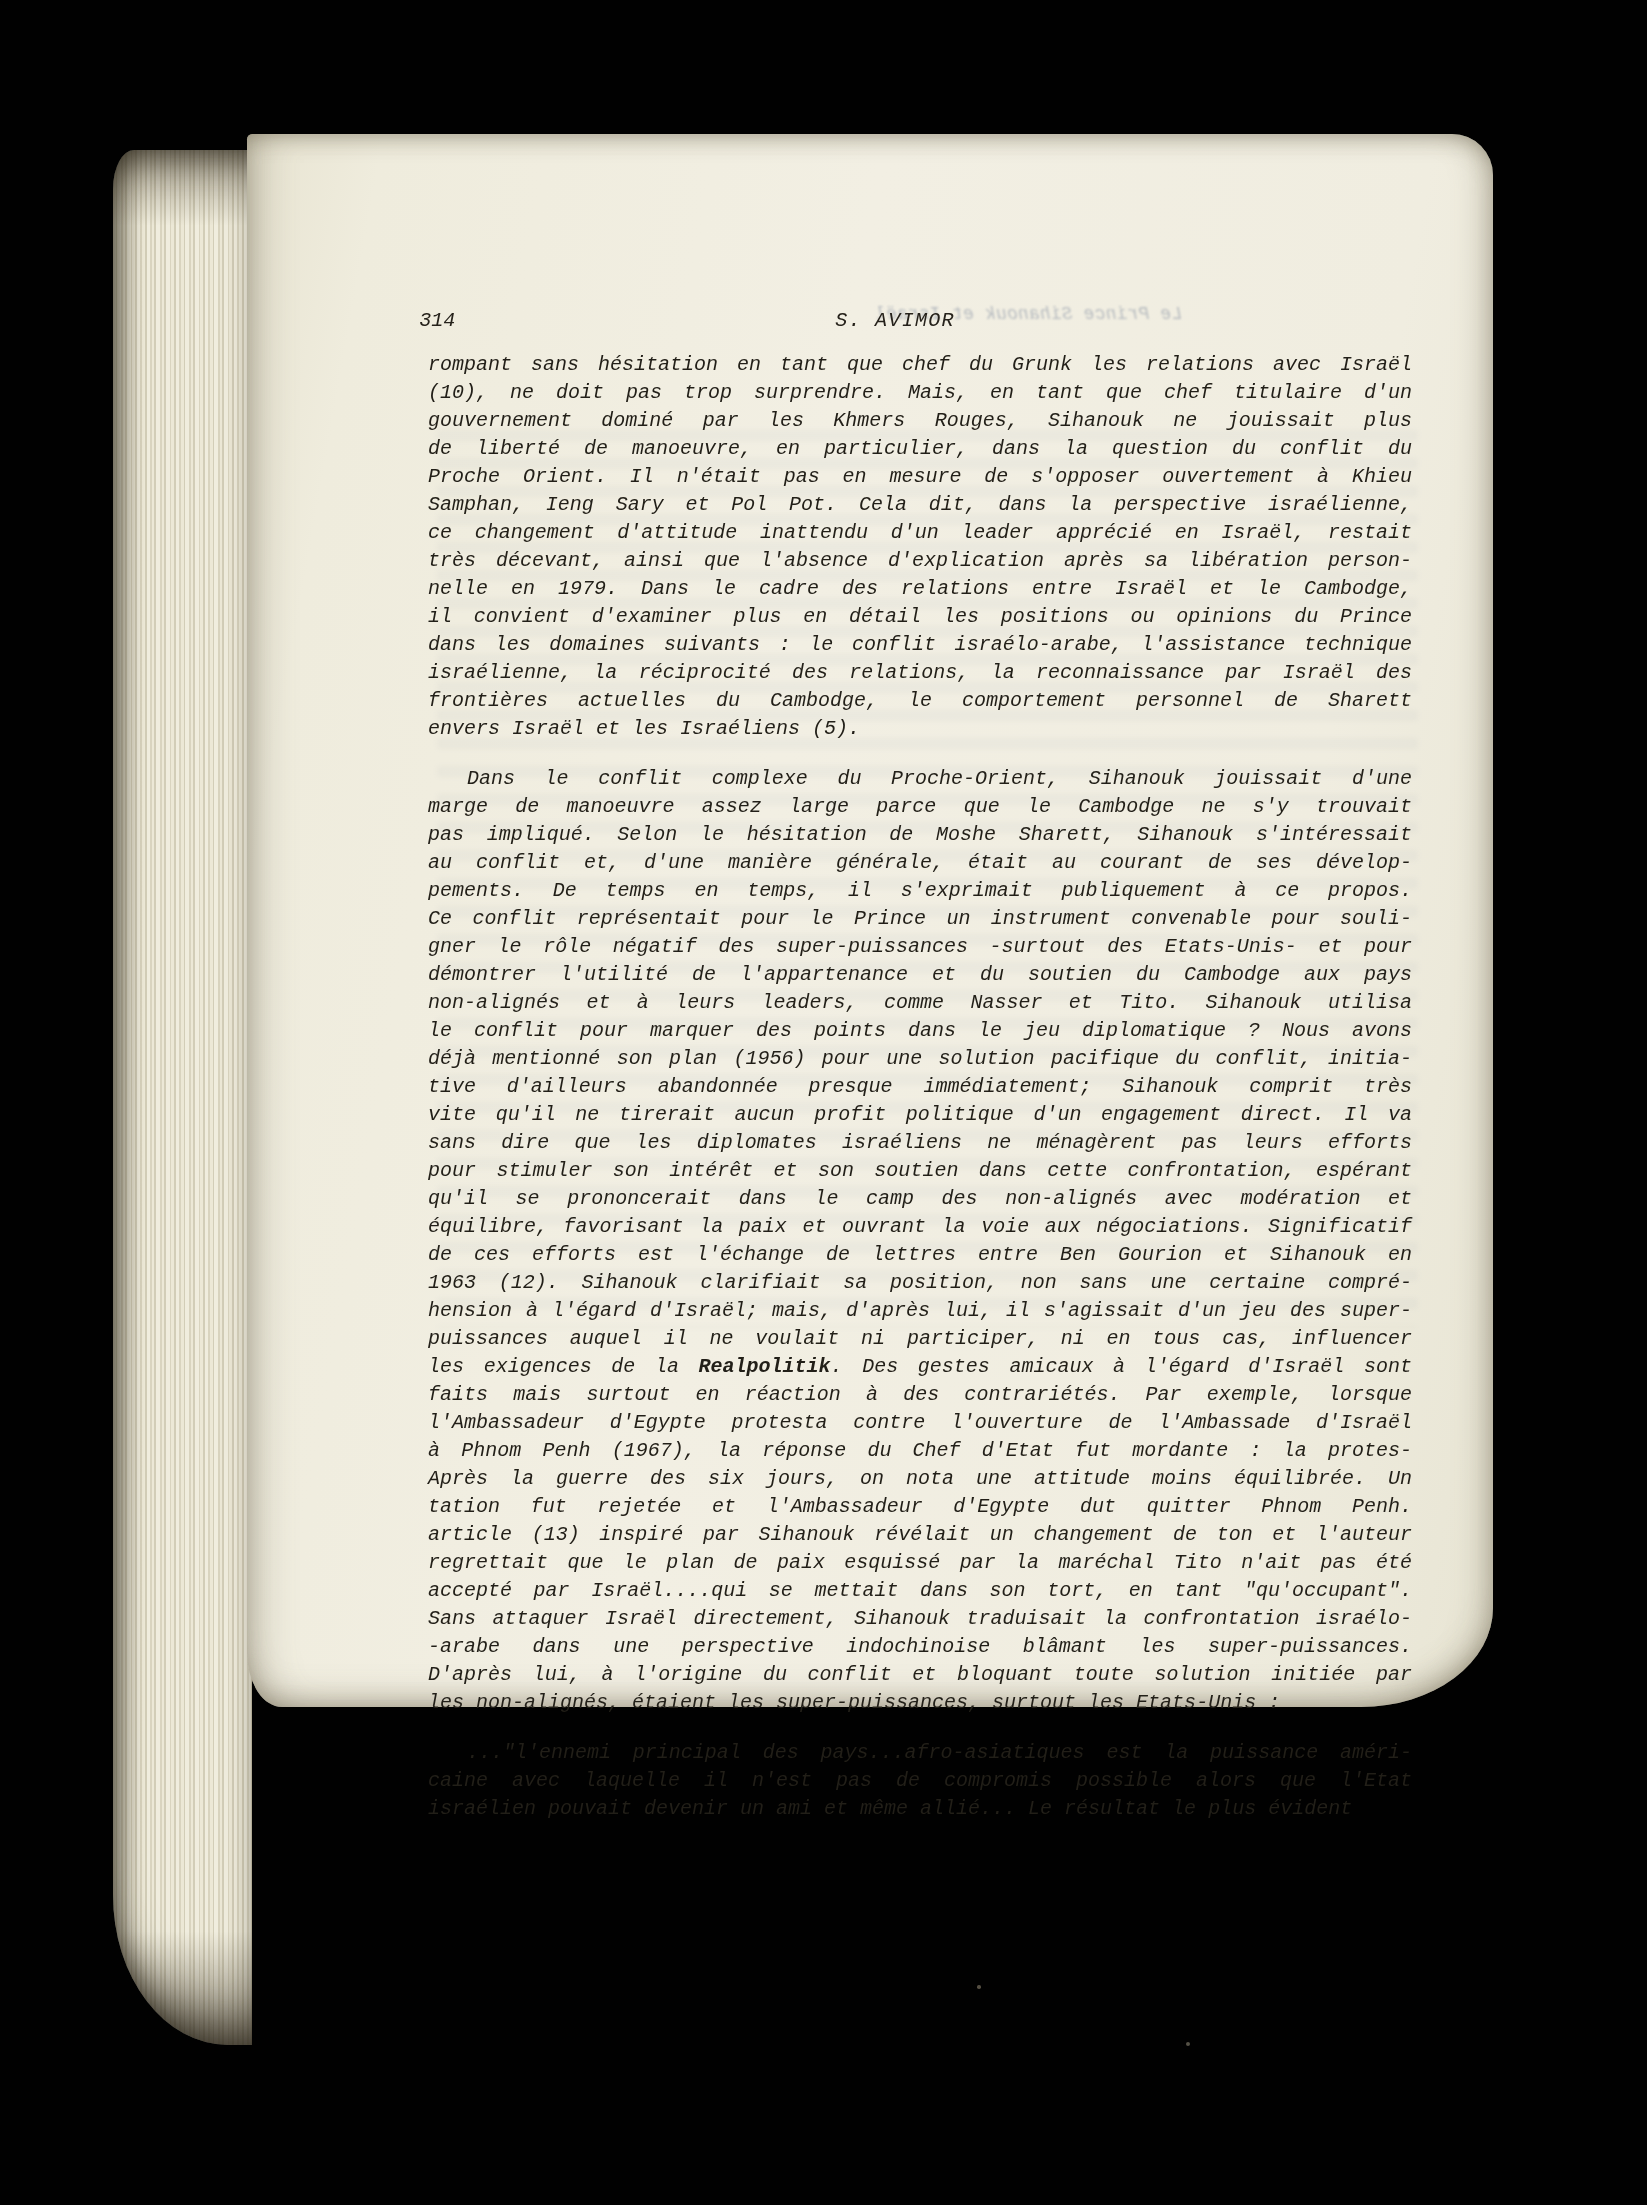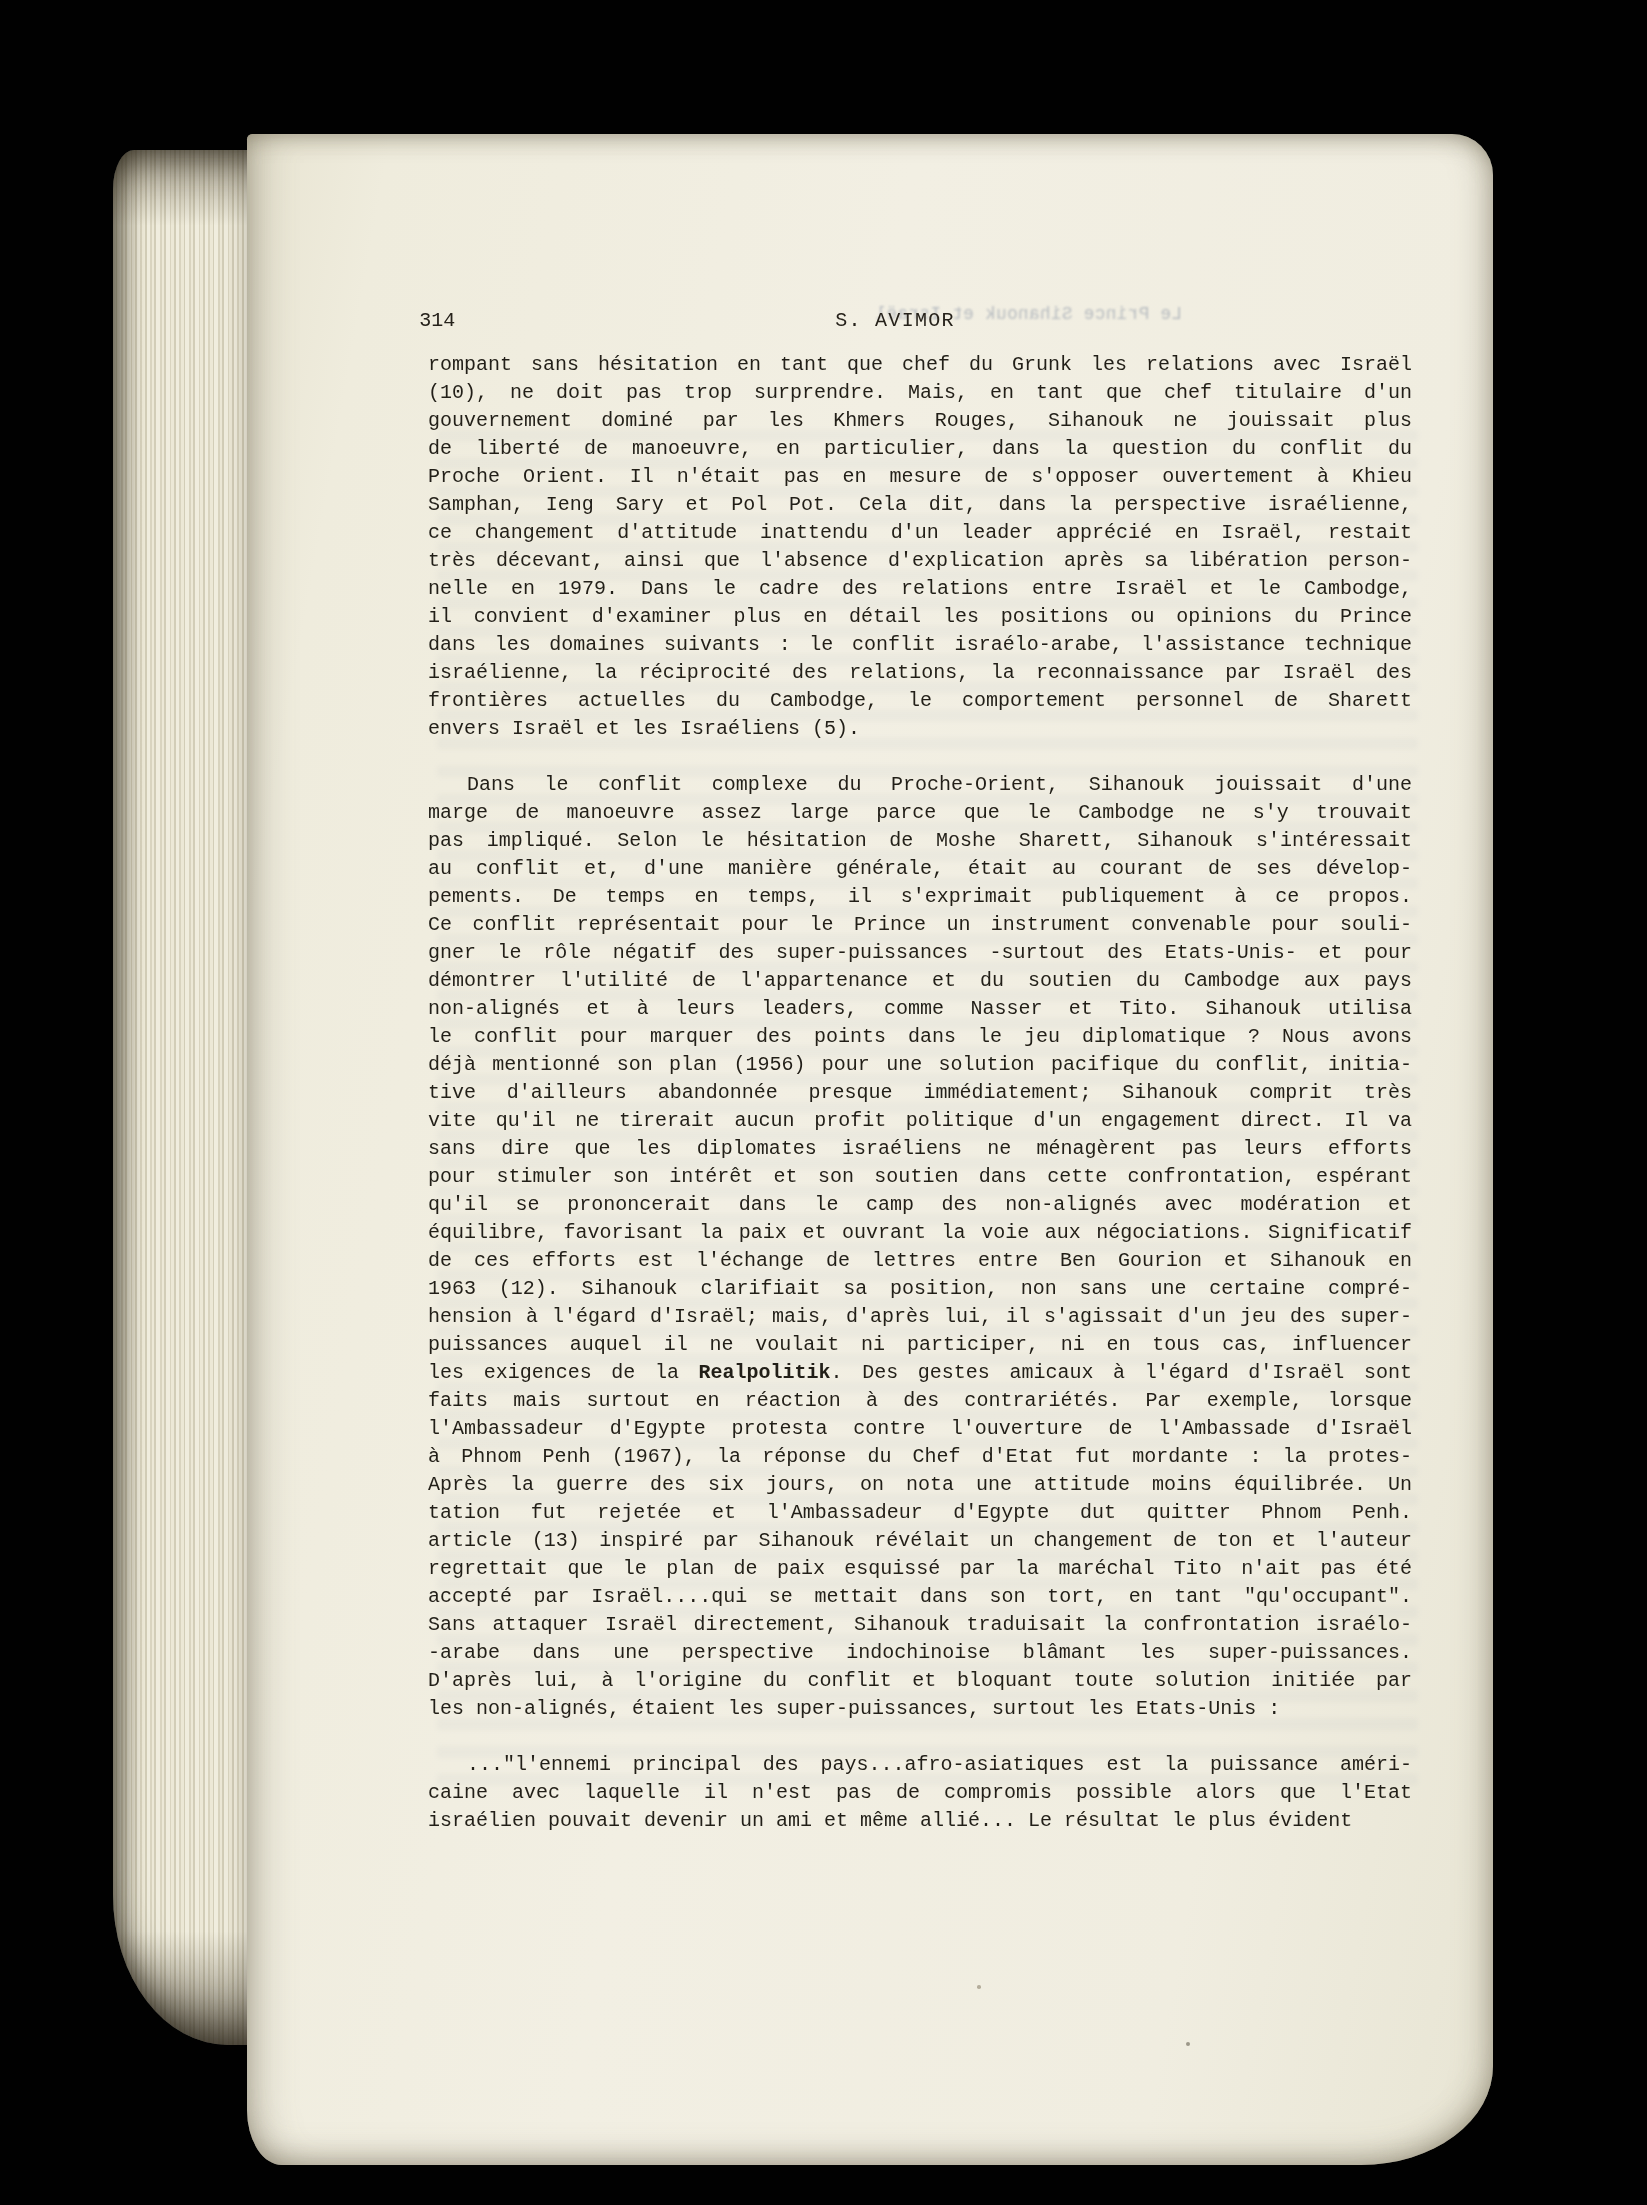--- a/index.html
+++ b/index.html
@@ -15,27 +15,28 @@
       linear-gradient(180deg,rgba(70,62,45,.45) 0,rgba(0,0,0,0) 4%,rgba(0,0,0,0) 94%,rgba(60,52,38,.55) 100%),
       linear-gradient(90deg,rgba(90,82,60,.35) 0,rgba(0,0,0,0) 22%),
       repeating-linear-gradient(90deg,#ece8d6 0 2.6px,#d2cdb7 2.6px 4.4px,#f0edde 4.4px 8px,#d9d4bf 8px 9.7px);
     border-radius:21px 0 0 115px / 39px 0 0 150px;
     box-shadow:inset 0 26.5px 35px -19.4px rgba(45,40,28,.7),
                inset 0 -41px 49px -25px rgba(40,35,24,.75),
                inset 12.4px 0 25px -10.6px rgba(50,45,32,.55);
   }
   
   .page{
-    position:absolute;left:247px;top:134px;width:1246px;height:2031px;
+    position:absolute;left:247px;top:134px;width:1246px;height:1573px;
     background:linear-gradient(100deg,#e8e4d2 0%,#efecdd 9%,#f2efe3 42%,#f0ede0 78%,#e8e5d4 100%);
     border-radius:5.3px 41px 132px 35px / 5.3px 41px 99px 55px;
     box-shadow:inset 0 14px 25px -14px rgba(110,102,80,.55),
                inset 0 -19.4px 34px -17.6px rgba(105,96,74,.55),
                inset -21px 0 37px -19.4px rgba(110,102,80,.48),
                inset 28px 0 42px -21px rgba(110,102,80,.42);
+    font-style:italic;
   }
   
   .bleed-stripes{
     position:absolute;left:190px;right:75px;top:296px;bottom:379px;
     background:repeating-linear-gradient(180deg,rgba(138,150,168,.15) 0 11.5px,rgba(138,150,168,0) 11.5px 28px);
     filter:blur(2.6px);opacity:.45;pointer-events:none;
   }
   .ghost-head{
     position:absolute;top:170px;left:632px;width:303px;
     color:rgba(128,140,160,.5);font-size:17.6px;letter-spacing:0.4px;
@@ -45,21 +46,21 @@
   .header{
     position:absolute;top:173px;left:181px;width:984px;height:28px;
     font-size:20px;line-height:28px;color:#26221b;
   }
   .pagenum{position:absolute;left:-8.8px;top:0;}
   .runhead{position:absolute;left:0;right:0;top:0;text-align:center;transform:translateX(-25px);letter-spacing:1.3px;}
   .textblock{
     position:absolute;top:217px;left:181px;width:984px;
     font-size:20px;line-height:28px;color:#221f18;
   }
-  .para + .para{margin-top:28px;}
+  .para + .para{margin-top:22px;}
   .line{text-align:justify;text-align-last:justify;}
   .line.last{text-align-last:left;}
   .line.first{text-indent:39px;}
   .line b{font-weight:bold;}
   .speck{position:absolute;border-radius:50%;pointer-events:none;}
   .speck.s2{left:939px;top:1908px;width:4.4px;height:4.4px;background:rgba(120,115,100,.7);}
   .speck.s3{left:730px;top:1851px;width:3.5px;height:3.5px;background:rgba(140,130,110,.6);}
 </style>
 </head>
 <body>

